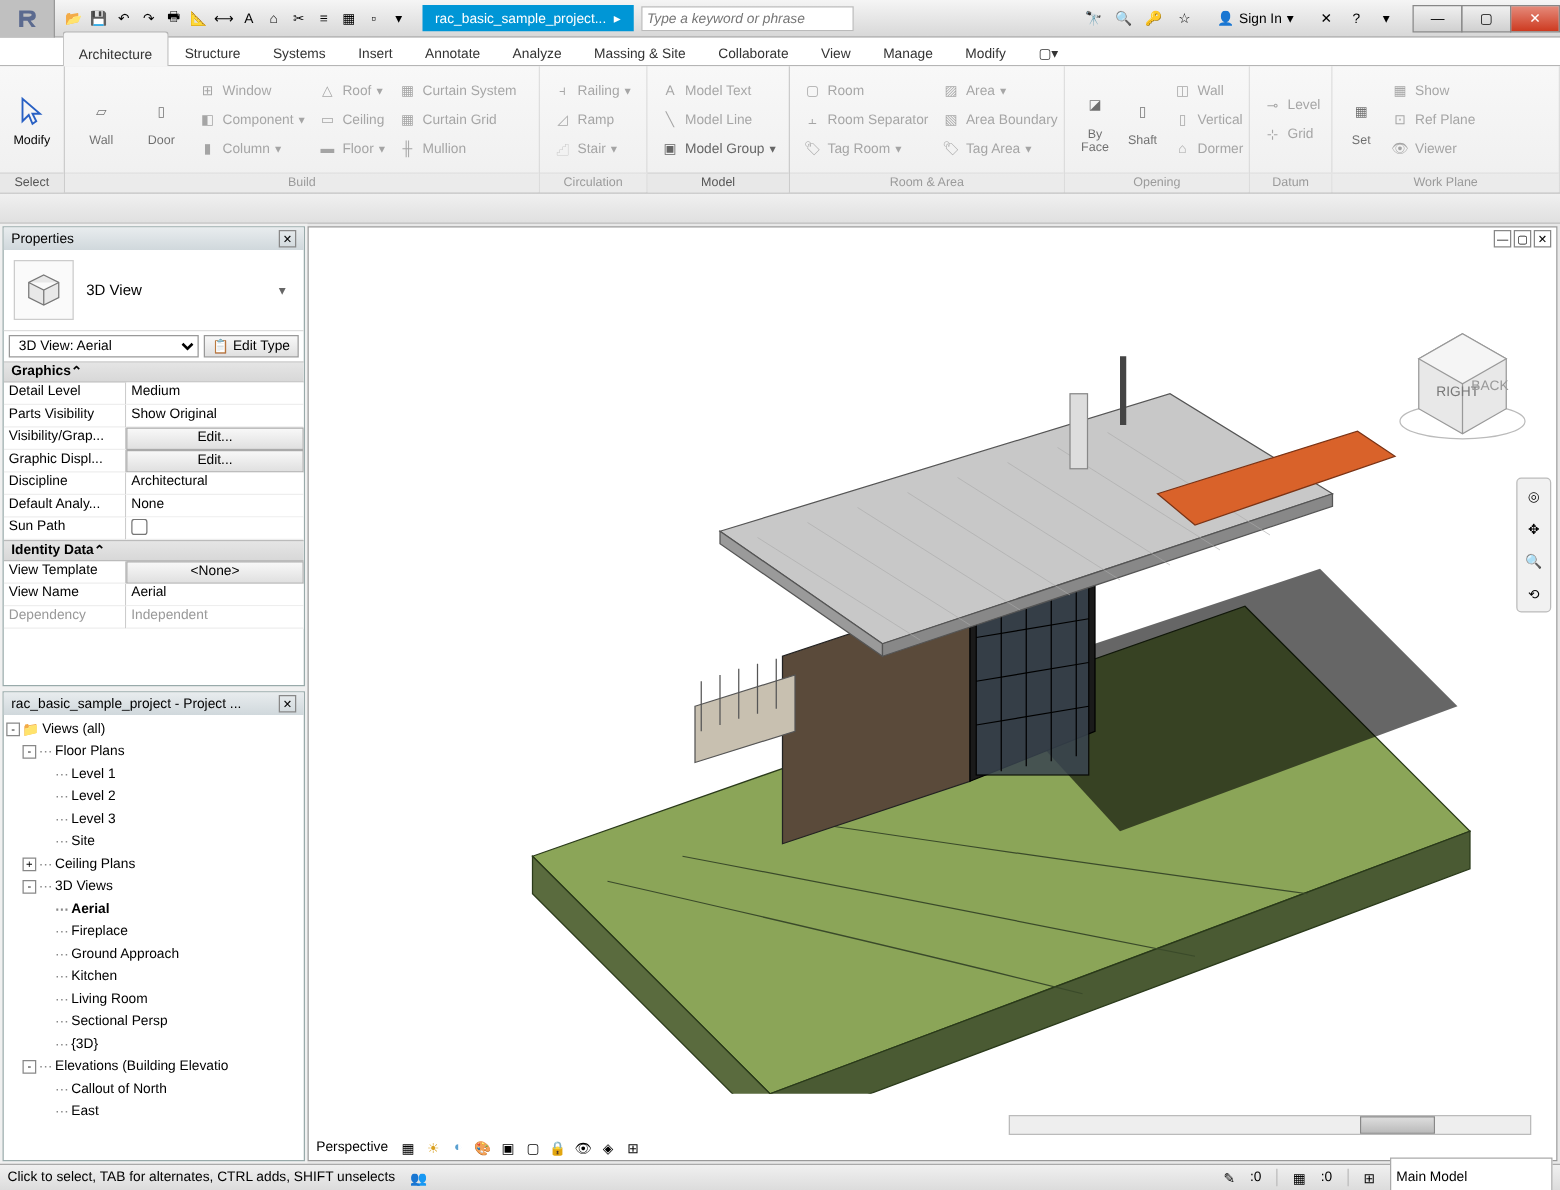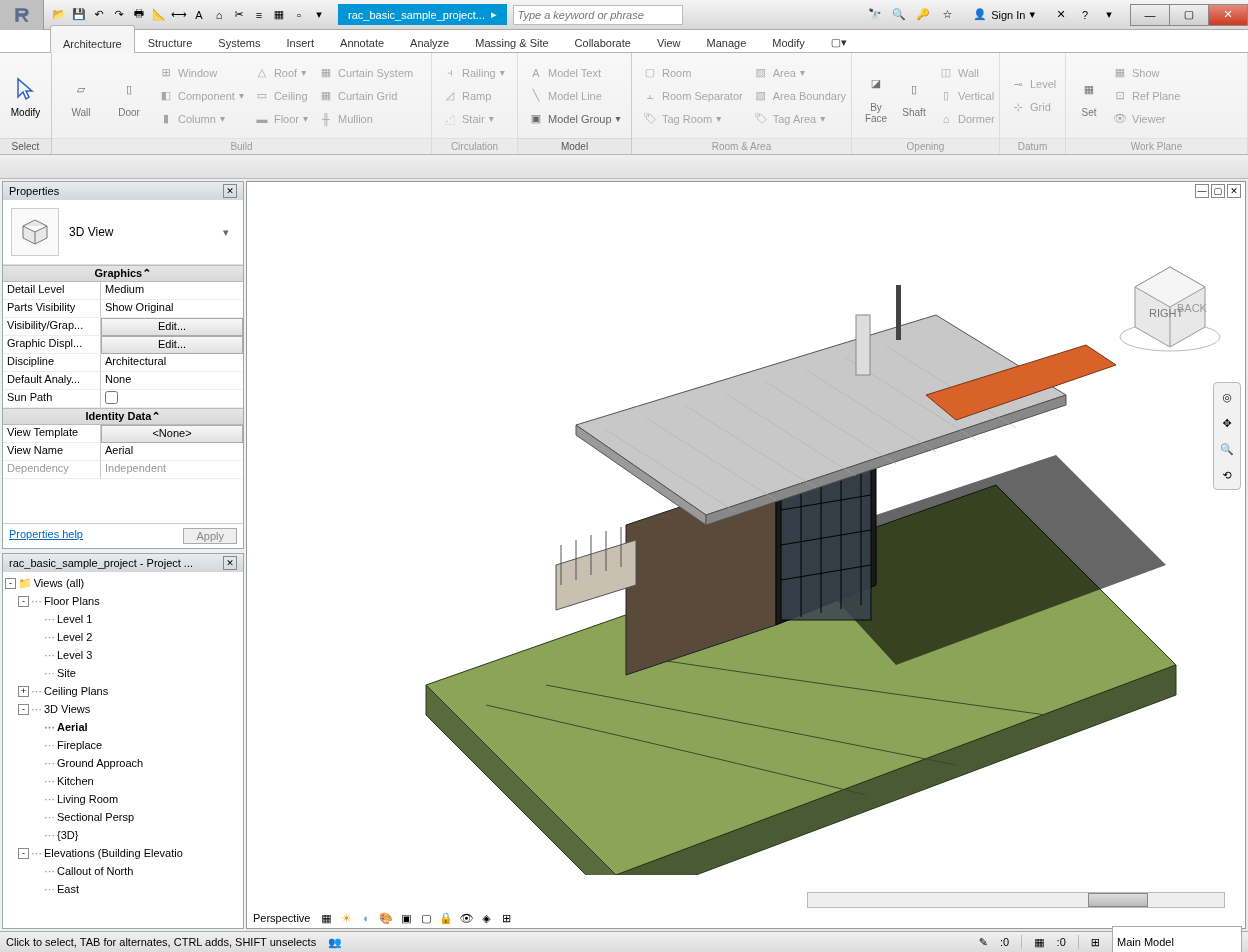--- a/index.html
+++ b/index.html
@@ -49,21 +49,21 @@
 .palette { border:1px solid #9aa; margin:2px; background:#fff; display:flex; flex-direction:column; }
 .palette-title { background:linear-gradient(#e8ecee,#d0d8dc); padding:2px 6px; font-size:11px; display:flex; justify-content:space-between; align-items:center; }
 .palette-title .x { width:14px; height:14px; border:1px solid #888; display:flex; align-items:center; justify-content:center; font-size:9px; }
 .type-selector { display:flex; align-items:center; padding:8px; gap:10px; border-bottom:1px solid #ddd; }
 .type-icon { width:48px; height:48px; border:1px solid #ccc; background:#fafafa; display:flex; align-items:center; justify-content:center; }
 .type-name { flex:1; font-size:12px; }
 .type-dd { width:12px; color:#666; }
 .instance-row { display:flex; padding:3px 4px; gap:4px; }
 .instance-dd { flex:1; border:1px solid #999; background:#fff; font-size:11px; padding:1px 3px; }
 .edit-type-btn { border:1px solid #999; background:linear-gradient(#f8f8f8,#e0e0e0); padding:1px 6px; font-size:11px; display:flex; align-items:center; gap:3px; }
-.prop-group-hdr { background:linear-gradient(#e5e5e5,#d8d8d8); padding:1px 6px; font-size:11px; font-weight:bold; display:flex; justify-content:center; border-top:1px solid #bbb; border-bottom:1px solid #bbb; }
+.prop-group-hdr { background:linear-gradient(#e5e5e5,#d8d8d8); padding:1px 6px; font-size:11px; font-weight:bold; display:flex; justify-content:flex-start; border-top:1px solid #bbb; border-bottom:1px solid #bbb; }
 .prop-row { display:flex; height:18px; font-size:11px; }
 .prop-row .k { width:98px; padding:1px 4px; border-right:1px solid #ccc; border-bottom:1px solid #eee; overflow:hidden; white-space:nowrap; text-overflow:ellipsis; }
 .prop-row .v { flex:1; padding:1px 4px; border-bottom:1px solid #eee; background:#fff; }
 .prop-row .v.btn { text-align:center; background:linear-gradient(#f8f8f8,#e0e0e0); border:1px solid #aaa; margin:0; }
 .prop-footer { display:flex; justify-content:space-between; padding:4px 6px; border-top:1px solid #ccc; }
 .prop-help { color:#0066cc; text-decoration:underline; font-size:11px; }
 .apply-btn { border:1px solid #aaa; background:#eee; padding:1px 12px; font-size:11px; color:#888; }
 
 
 .browser { flex:1; border:1px solid #9aa; margin:2px; background:#fff; display:flex; flex-direction:column; min-height:0; }
@@ -361,20 +361,27 @@
       </div>
       <div class="type-selector">
         <div class="type-icon">
             <svg width="32" height="32">
               <path d="M16 4 L28 10 L28 22 L16 28 L4 22 L4 10 Z M4 10 L16 16 L28 10 M16 16 L16 28" fill="#e8e8e8" stroke="#777"></path>
             </svg>
           </div>
         <div class="type-name">3D View</div>
         <div class="type-dd">▾</div>
       </div>
+      <div class="instance-row">
+        <select class="instance-dd"><option>3D View: Aerial</option></select>
+        <button class="edit-type-btn">
+            <span>📋</span>
+            <span>Edit Type</span>
+          </button>
+      </div>
       <div id="prop-groups" style="flex:1; overflow:hidden">
           <div class="prop-group-hdr">
             <span>Graphics</span>
             <span>⌃</span>
           </div>
           <div class="prop-row">
             <div class="k">Detail Level</div>
             <div class="v">Medium</div>
           </div>
           <div class="prop-row">
@@ -411,24 +418,20 @@
           </div>
           <div class="prop-row">
             <div class="k">View Name</div>
             <div class="v">Aerial</div>
           </div>
           <div class="prop-row">
             <div class="k" style="color: rgb(153, 153, 153);">Dependency</div>
             <div class="v" style="color: rgb(153, 153, 153);">Independent</div>
           </div>
         </div>
-      <div class="prop-footer">
-        <a class="prop-help">Properties help</a>
-        <button class="apply-btn">Apply</button>
-      </div>
     </div>
 
     <div class="browser">
       <div class="palette-title">
         <span>rac_basic_sample_project - Project ...</span>
         <span class="x">✕</span>
       </div>
       <div class="tree" id="tree">
           <div class="tree-row">
             <span class="exp">-</span>

